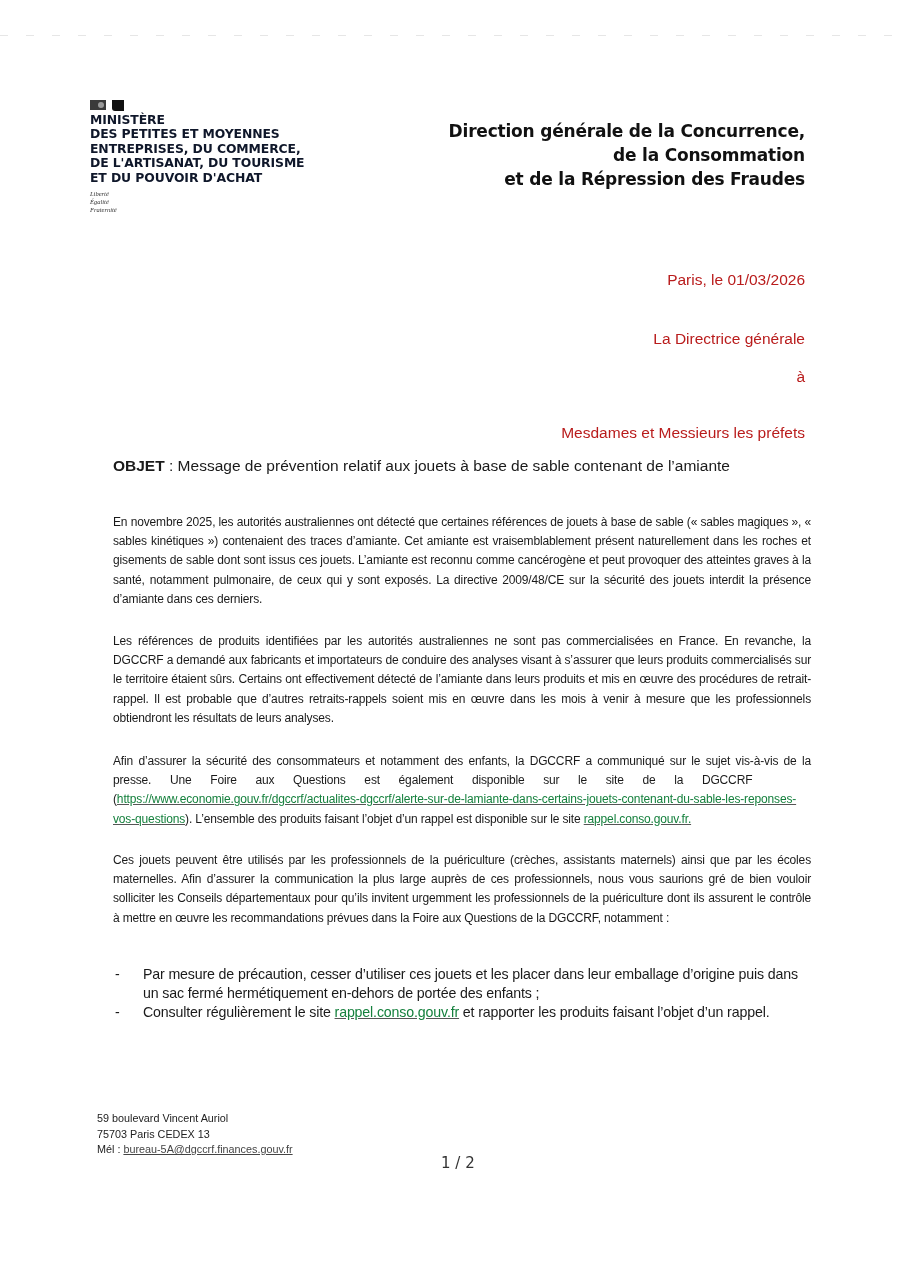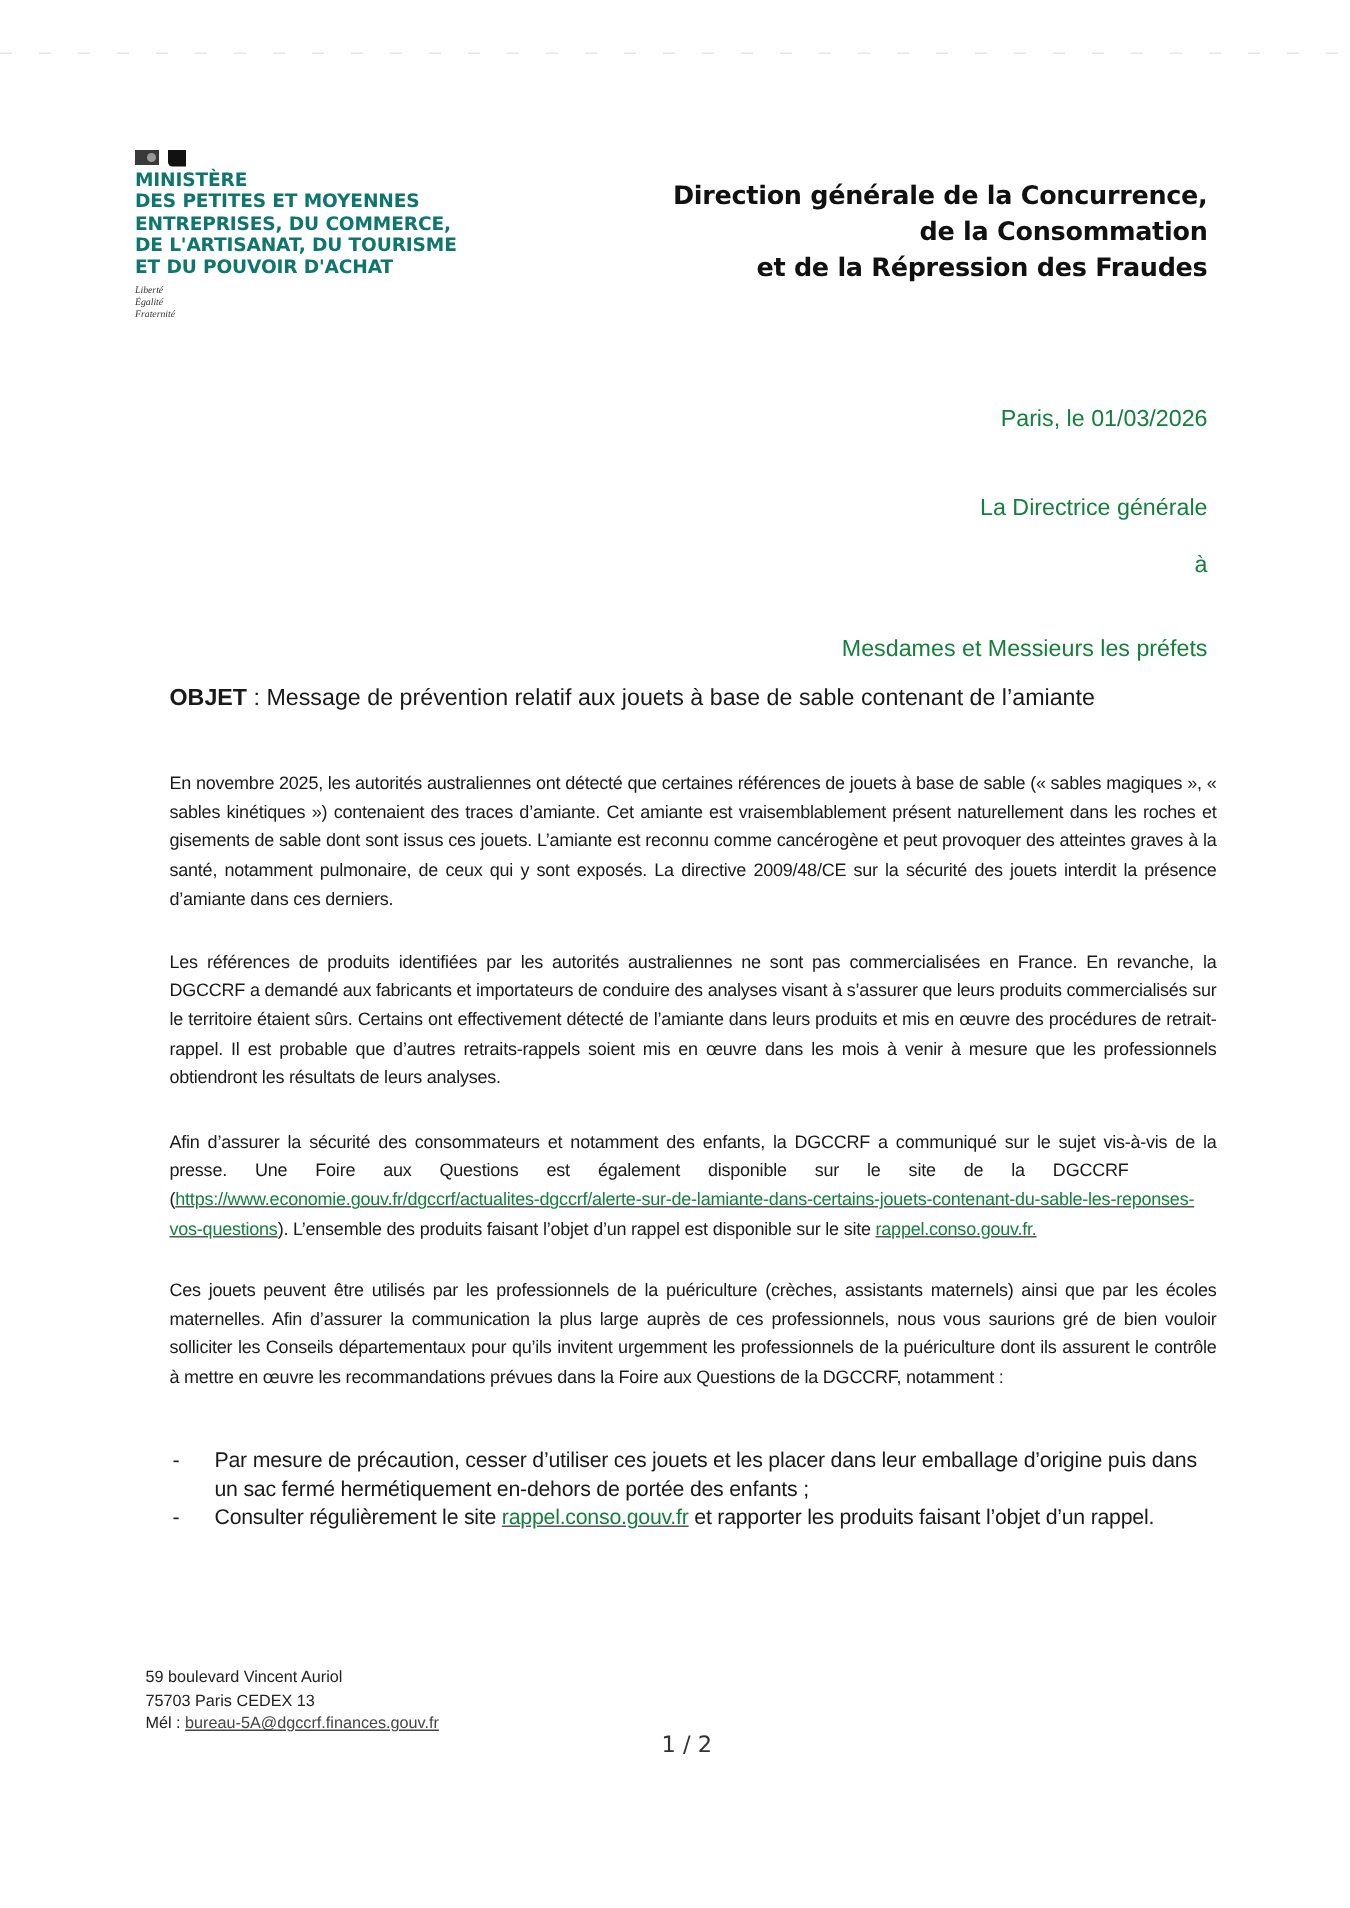--- a/index.html
+++ b/index.html
@@ -15,33 +15,33 @@
   .logo { position: absolute; left: 90px; top: 100px; width: 240px; }
   .logo-mark { display: flex; gap: 6px; margin-bottom: 2px; }
   .logo-mark .flag-left { width: 16px; height: 10px; background: #3a3a3a; position: relative; }
   .logo-mark .flag-left::after {
     content: ""; position: absolute; right: 2px; top: 2px; width: 6px; height: 6px;
     border-radius: 50%; background: #9a9a9a;
   }
   .logo-mark .flag-right { width: 12px; height: 11px; background: #111; border-radius: 0 0 0 3px; }
   .ministry {
     font-family: "DejaVu Sans", sans-serif; font-weight: bold; font-size: 12.4px;
-    line-height: 14.4px; letter-spacing: -0.1px; color: #0f766e; text-transform: uppercase;
+    line-height: 14.4px; letter-spacing: -0.1px; color: #0f172a; text-transform: uppercase;
   }
   .motto {
     margin-top: 5px; font-family: "Liberation Serif", serif; font-style: italic;
     font-size: 6.5px; line-height: 8px; color: #333;
   }
   
   .direction {
     position: absolute; right: 95px; top: 119px; text-align: right;
     font-family: "DejaVu Sans", sans-serif; font-weight: bold; font-size: 17px;
     line-height: 24px; color: #111; letter-spacing: -0.2px;
   }
-  .addr { position: absolute; right: 95px; text-align: right; font-size: 15.5px; color: #15803d; }
+  .addr { position: absolute; right: 95px; text-align: right; font-size: 15.5px; color: #b91c1c; }
   .date { top: 271px; }
   .from { top: 330px; margin-left: 48px; }
   .to-a { top: 368px; }
   .to { top: 424px; text-align: center; }
   .objet {
     position: absolute; left: 113px; top: 457px; font-size: 15.5px; color: #1a1a1a; white-space: nowrap;
   }
   .objet b { font-weight: bold; }
   
   .body-text {

